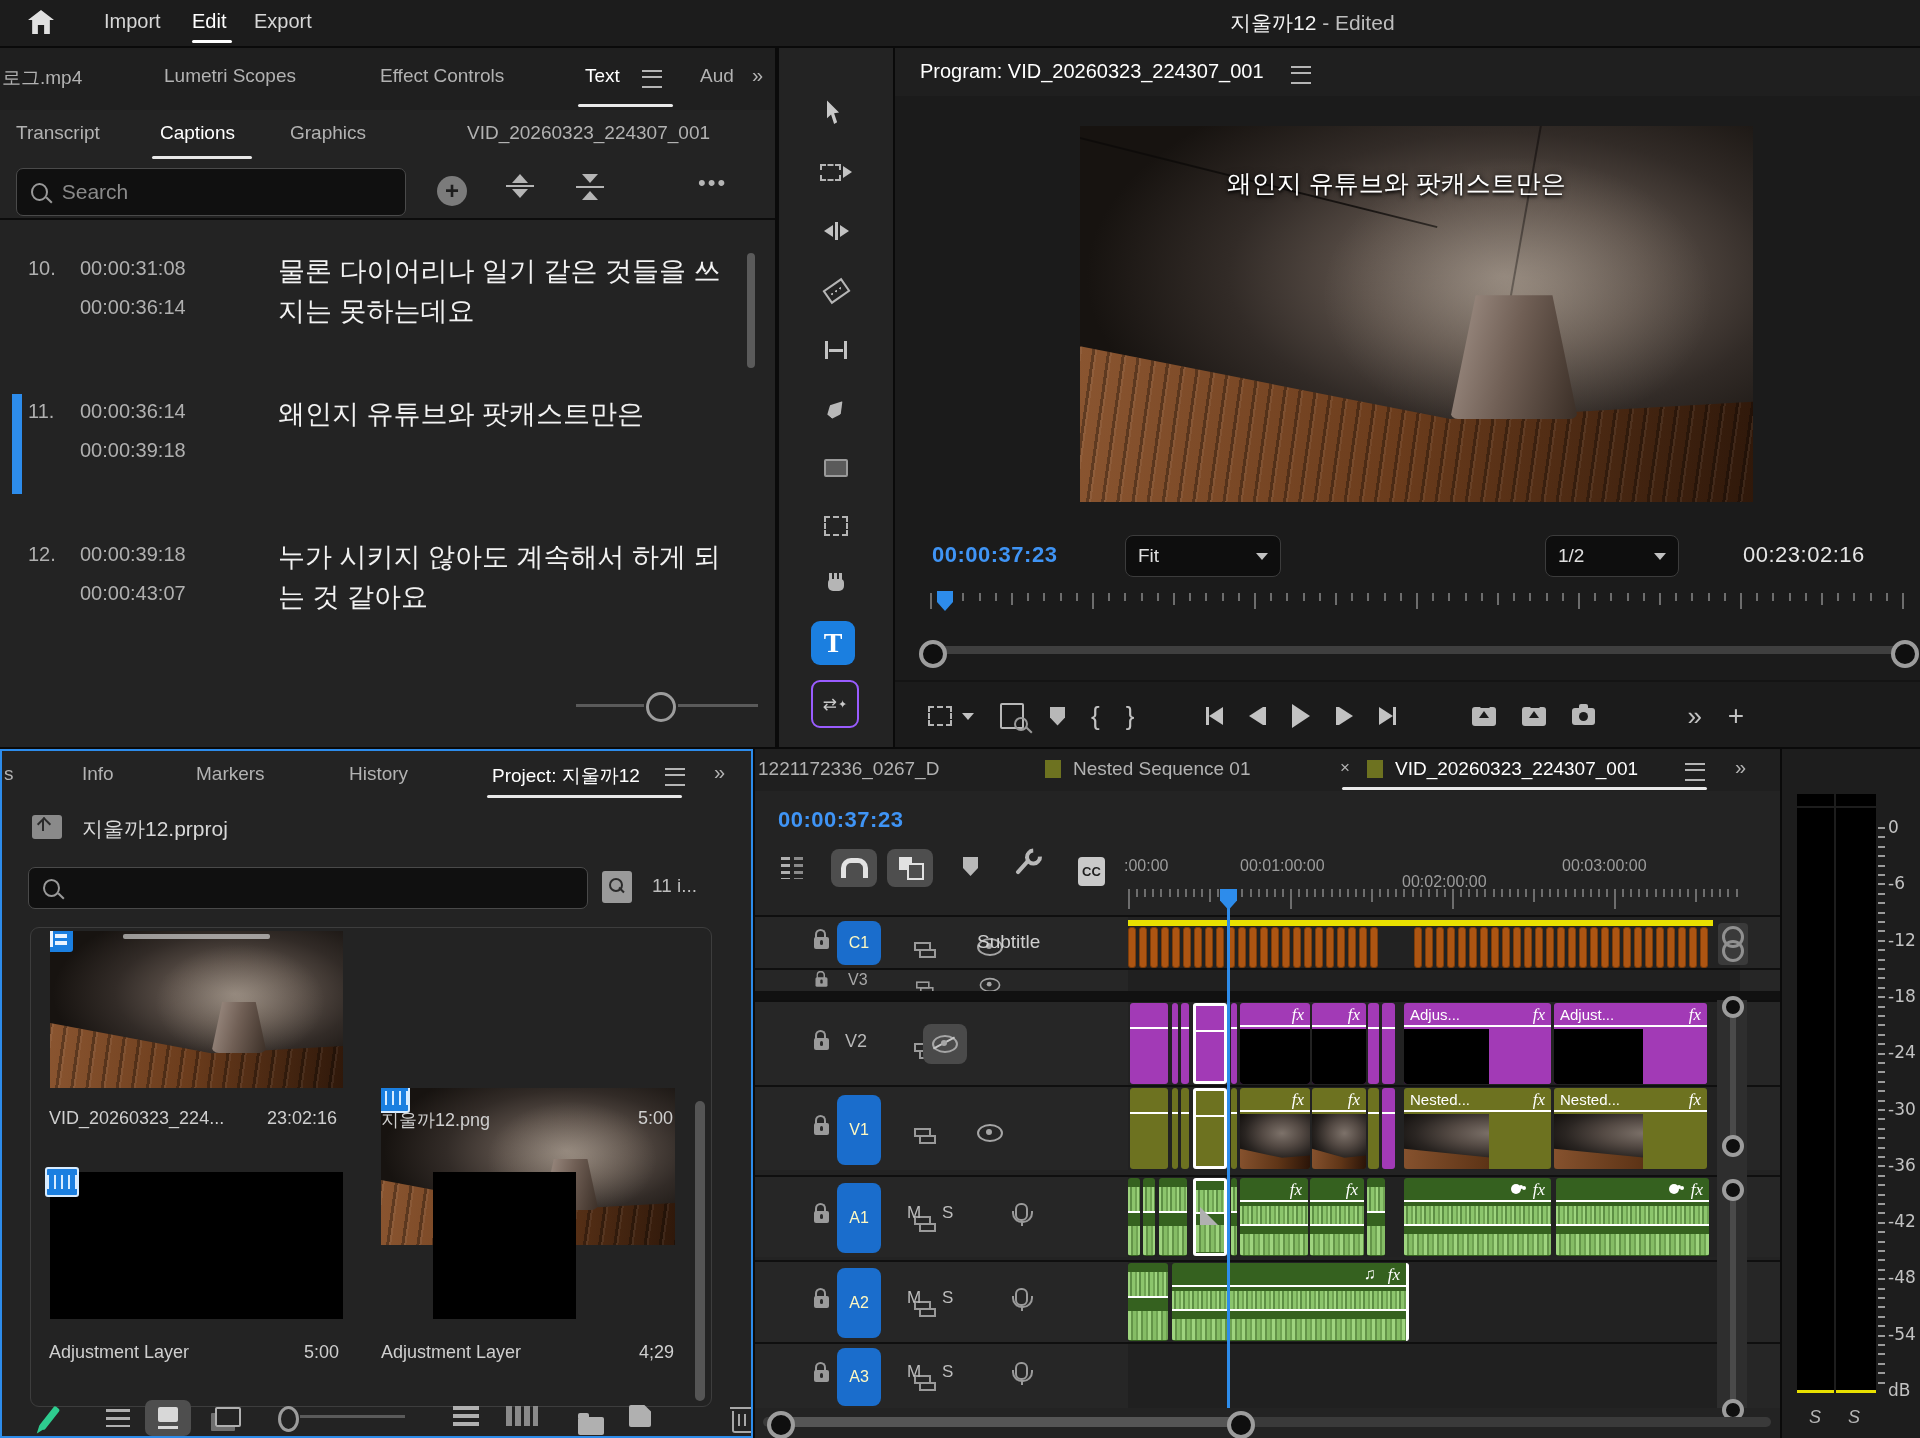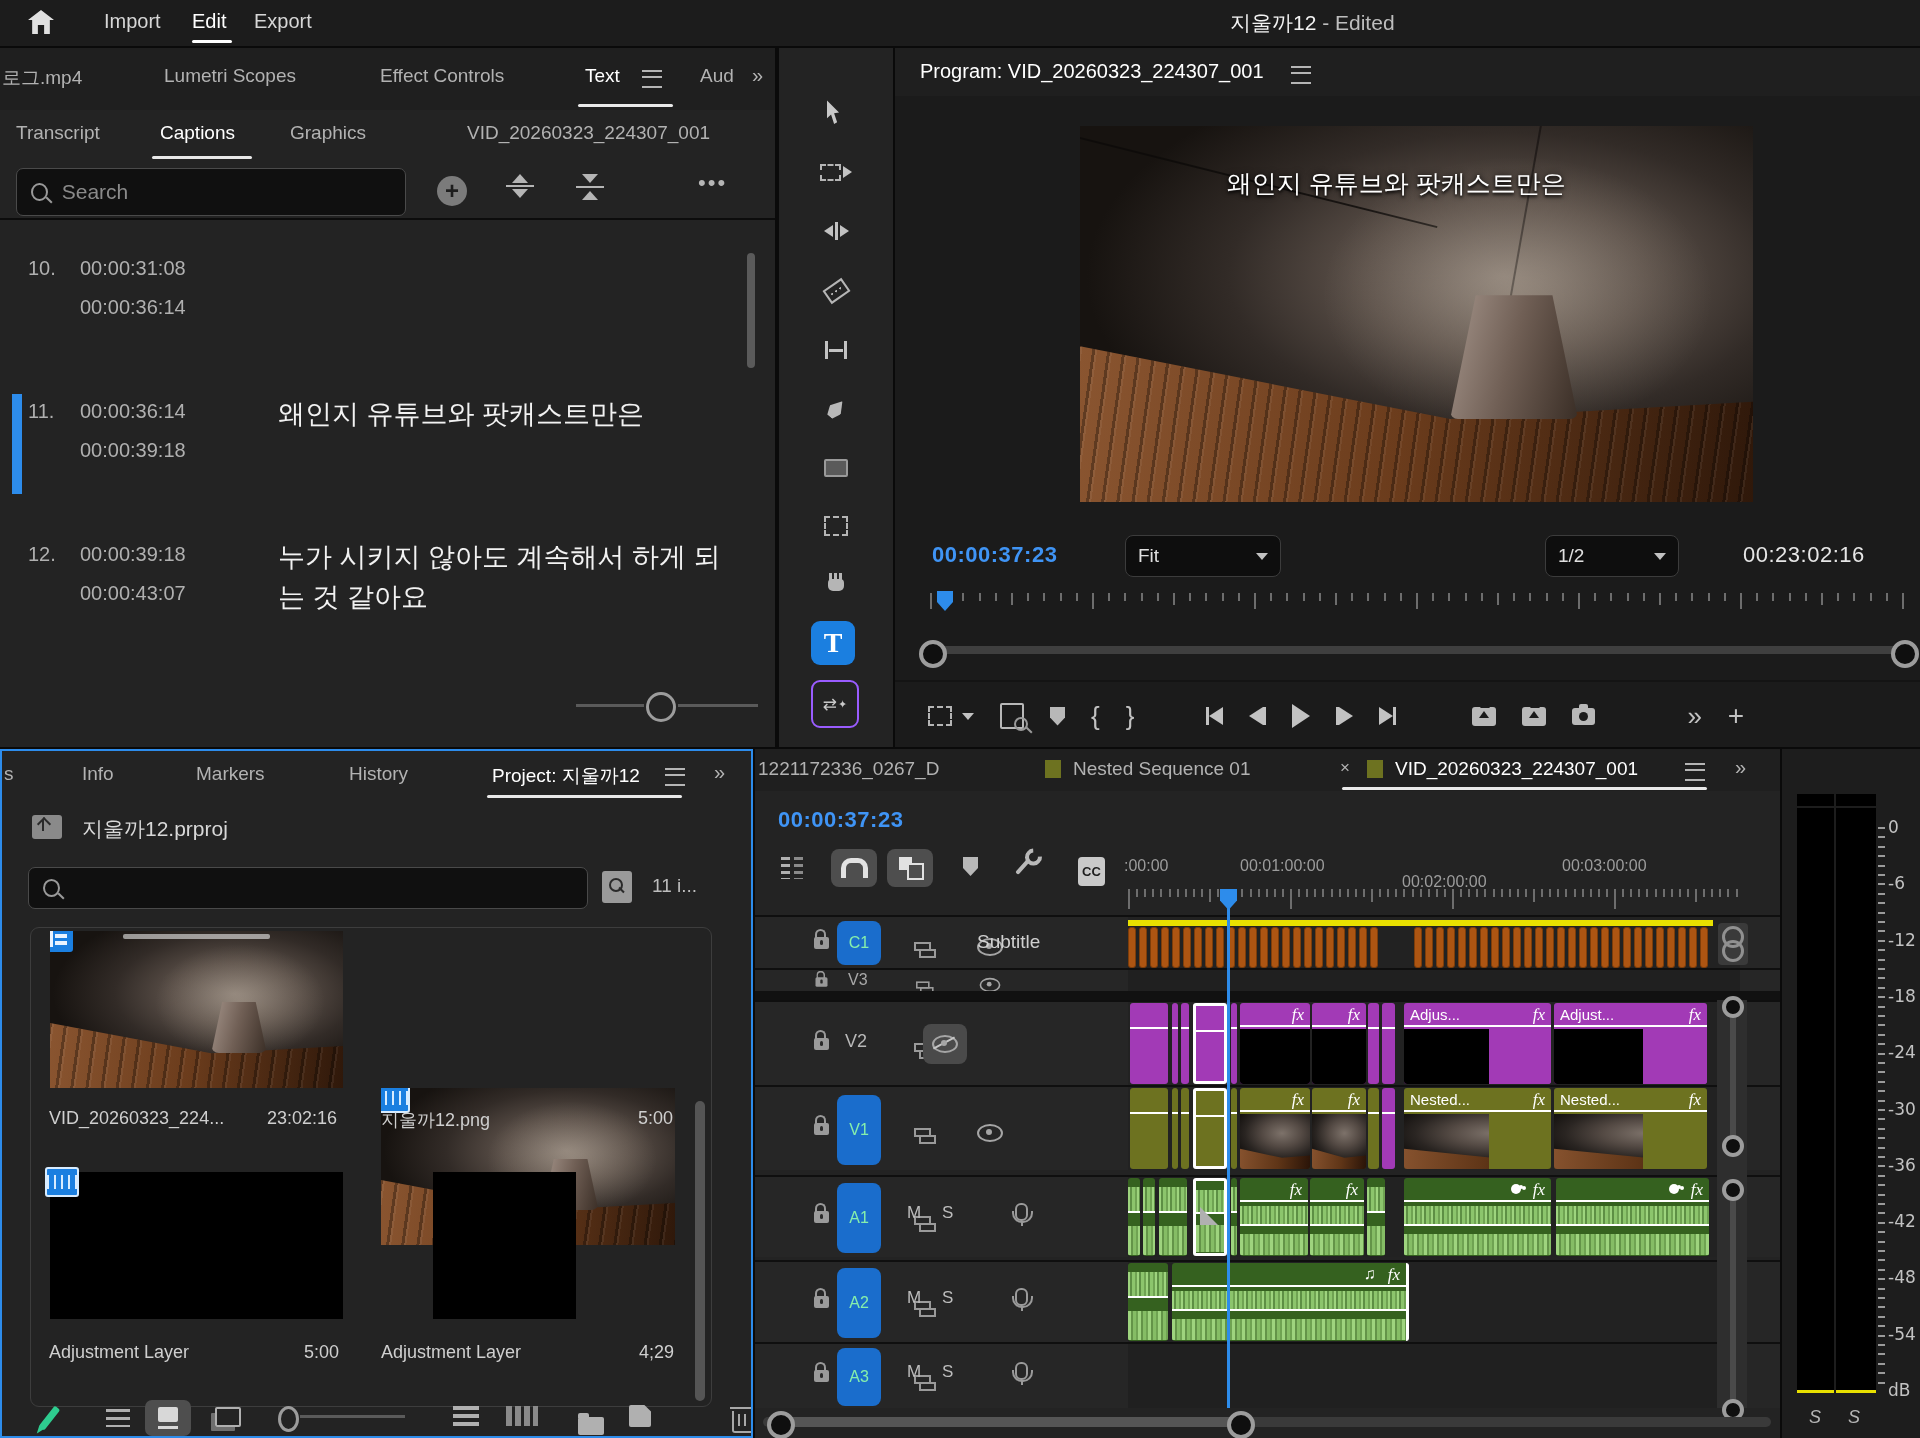--- a/index.html
+++ b/index.html
@@ -30,21 +30,21 @@
   .trackic{width:20px;height:14px;}
   .trackic::before{content:"";position:absolute;left:0;top:0;width:13px;height:5px;border:2px solid #9a9a9a;}
   .trackic::after{content:"";position:absolute;left:5px;top:7px;width:13px;height:5px;border:2px solid #9a9a9a;}
   .eye{width:22px;height:14px;border:2px solid #a5a5a5;border-radius:50%;}
   .eye::after{content:"";position:absolute;left:7px;top:3px;width:6px;height:6px;background:#a5a5a5;border-radius:50%;}
   .eyeoff-bg{background:#4a4a4a;border-radius:8px;}
   .eyeoff-bg .eye::before{content:"";position:absolute;left:-2px;top:5px;width:24px;height:2px;background:#c5c5c5;transform:rotate(-28deg);}
   .mic{width:9px;height:14px;border:2px solid #9a9a9a;border-radius:6px;}
   .mic::before{content:"";position:absolute;left:-5px;top:6px;width:17px;height:10px;border:2px solid #9a9a9a;border-top:none;border-radius:0 0 10px 10px;}
   .mic::after{content:"";position:absolute;left:4px;top:16px;width:2px;height:5px;background:#9a9a9a;}
-  .badge{background:#1a6dcc;color:#86efac;border-radius:8px;font-size:16px;display:flex;align-items:center;justify-content:center;}
+  .badge{background:#1a6dcc;color:#fef9c3;border-radius:8px;font-size:16px;display:flex;align-items:center;justify-content:center;}
   .ms{font-size:17px;color:#bdbdbd;}
   .pent{width:15px;height:19px;background:#b8b8b8;clip-path:polygon(0 0,100% 0,100% 58%,50% 100%,0 58%);}
   .magnet{width:17px;height:15px;border:5px solid #e2e2e2;border-bottom:none;border-radius:10px 10px 0 0;}
   .toolbtn-on{background:#4e4e4e;border-radius:8px;}
   .wrench{width:4px;height:19px;background:#b8b8b8;border-radius:2px;transform:rotate(42deg);}
   .wrench::before{content:"";position:absolute;left:-5px;top:-13px;width:9px;height:9px;border:4px solid #b8b8b8;border-radius:50%;border-top-color:transparent;}
   .ccbox{background:#c9c9c9;color:#1d1d1d;font-weight:bold;font-size:13px;border-radius:4px;padding:7px 4px;}
   .caret-d{width:0;height:0;border-left:6px solid transparent;border-right:6px solid transparent;border-top:7px solid #c2c2c2;}
   .tri-r{width:0;height:0;border-top:9px solid transparent;border-bottom:9px solid transparent;border-left:14px solid #c2c2c2;}
   .tri-l{width:0;height:0;border-top:9px solid transparent;border-bottom:9px solid transparent;border-right:14px solid #c2c2c2;}
@@ -183,20 +183,22 @@
       <div style="width:28px;height:2px;background:#b5b5b5;margin-left:-6px;"></div>
       <div class="tri-u" style="margin-top:3px;"></div>
     </div>
     <div class="abs" style="left:698px;top:122px;font-size:22px;color:#b5b5b5;letter-spacing:2px;">•••</div>
     <div class="abs" style="left:0;top:170px;width:775px;height:2px;background:#0c0c0c;"></div>
 
     <div class="cap-row" style="top:173px;">
       <div class="cap-num">10.</div>
       <div class="cap-tc" style="top:36px;">00:00:31:08</div>
       <div class="cap-tc" style="top:75px;">00:00:36:14</div>
+      <div class="cap-text">물론 다이어리나 일기 같은 것들을 쓰
+지는 못하는데요</div>
     </div>
     <div class="cap-row" style="top:316px;">
       <div class="selbar"></div>
       <div class="cap-num">11.</div>
       <div class="cap-tc" style="top:36px;">00:00:36:14</div>
       <div class="cap-tc" style="top:75px;">00:00:39:18</div>
       <div class="cap-text">왜인지 유튜브와 팟캐스트만은</div>
     </div>
     <div class="cap-row" style="top:459px;">
       <div class="cap-num">12.</div>

